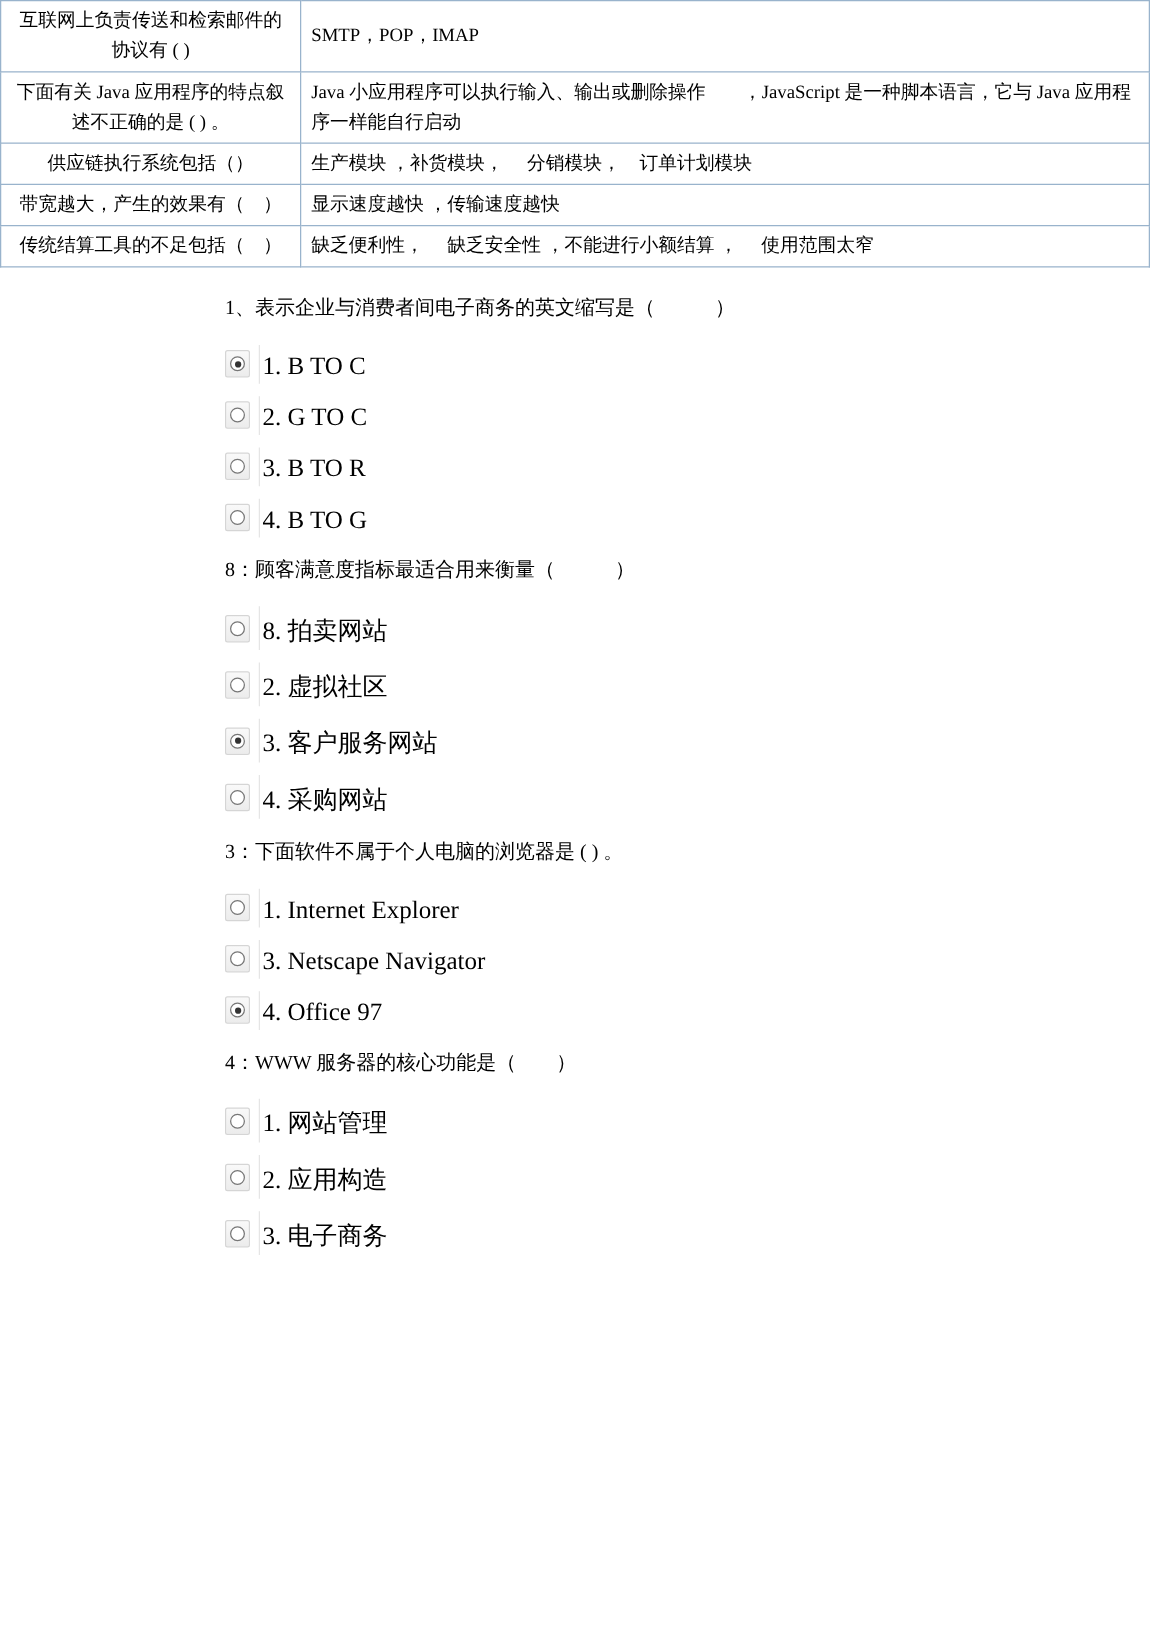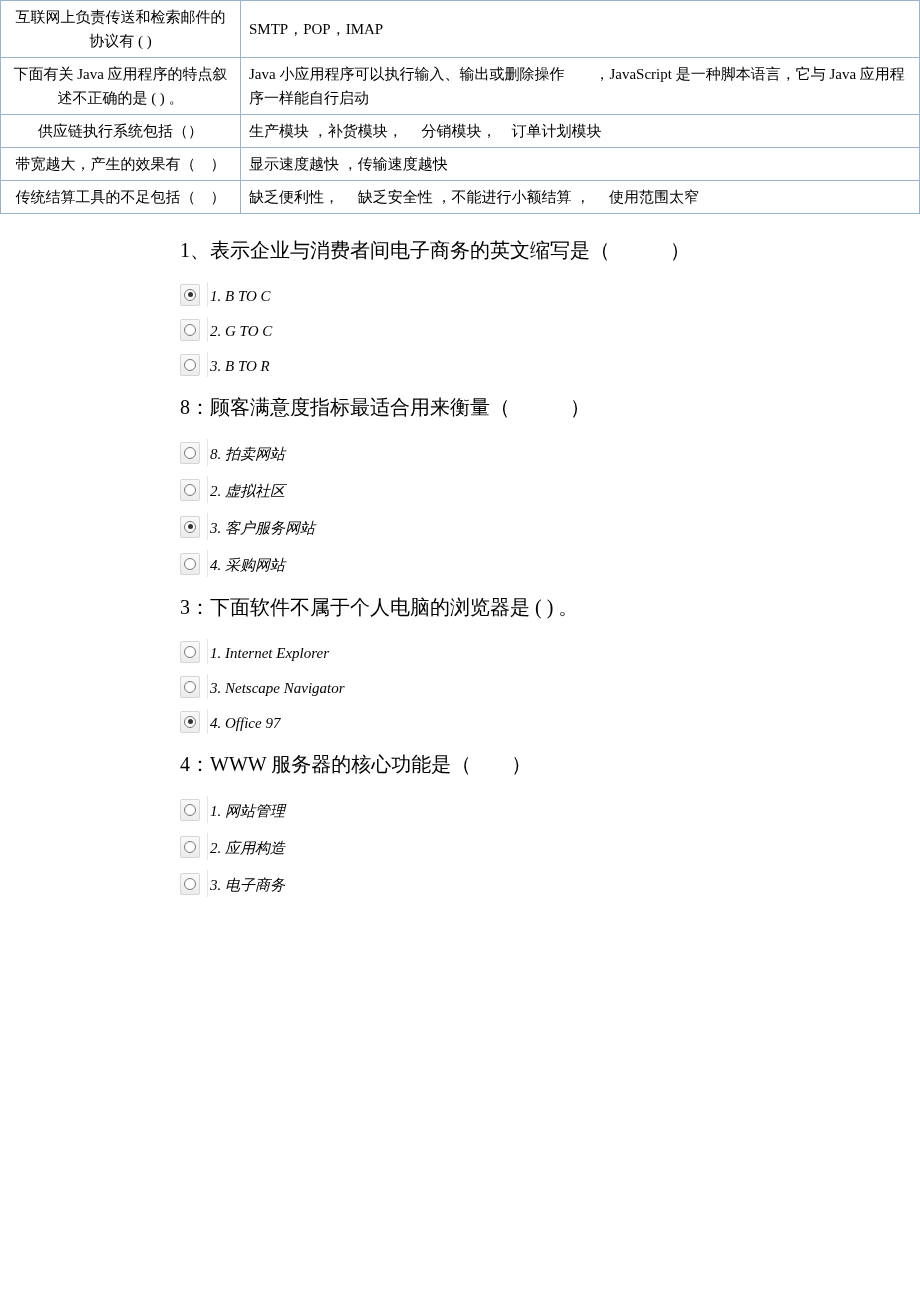--- a/index.html
+++ b/index.html
@@ -31,30 +31,29 @@
       text-align: left;
     }
     .questions-wrap {
       padding-left: 180px;
       padding-right: 60px;
     }
     .question-block {
       margin-bottom: 10px;
     }
     .question-text {
-      font-size: 20px;
+      font-size: 16px;
       margin: 14px 0 16px 0;
       line-height: 1.6;
     }
     .opt {
       display: flex;
       align-items: center;
       margin: 10px 0;
-      font-size: 15px;
-      font-style: italic;
+      font-size: 20px;
     }
     .radio-wrap {
       width: 20px;
       height: 22px;
       display: inline-flex;
       align-items: center;
       justify-content: center;
       background: linear-gradient(#f9f9f9, #ececec);
       border: 1px solid #d5d5d5;
       border-radius: 2px;
@@ -129,20 +128,26 @@
           <span class="radio-dot"></span>
         </span>
         <span class="opt-label">2. G TO C</span>
       </div>
       <div class="opt">
         <span class="radio-wrap">
           <span class="radio-dot"></span>
         </span>
         <span class="opt-label">3. B TO R</span>
       </div>
+      <div class="opt">
+        <span class="radio-wrap">
+          <span class="radio-dot"></span>
+        </span>
+        <span class="opt-label">4. B TO G</span>
+      </div>
     </div>
     <div class="question-block">
       <div class="question-text">8：顾客满意度指标最适合用来衡量（　　　）</div>
       <div class="opt">
         <span class="radio-wrap">
           <span class="radio-dot"></span>
         </span>
         <span class="opt-label">8. 拍卖网站</span>
       </div>
       <div class="opt">

